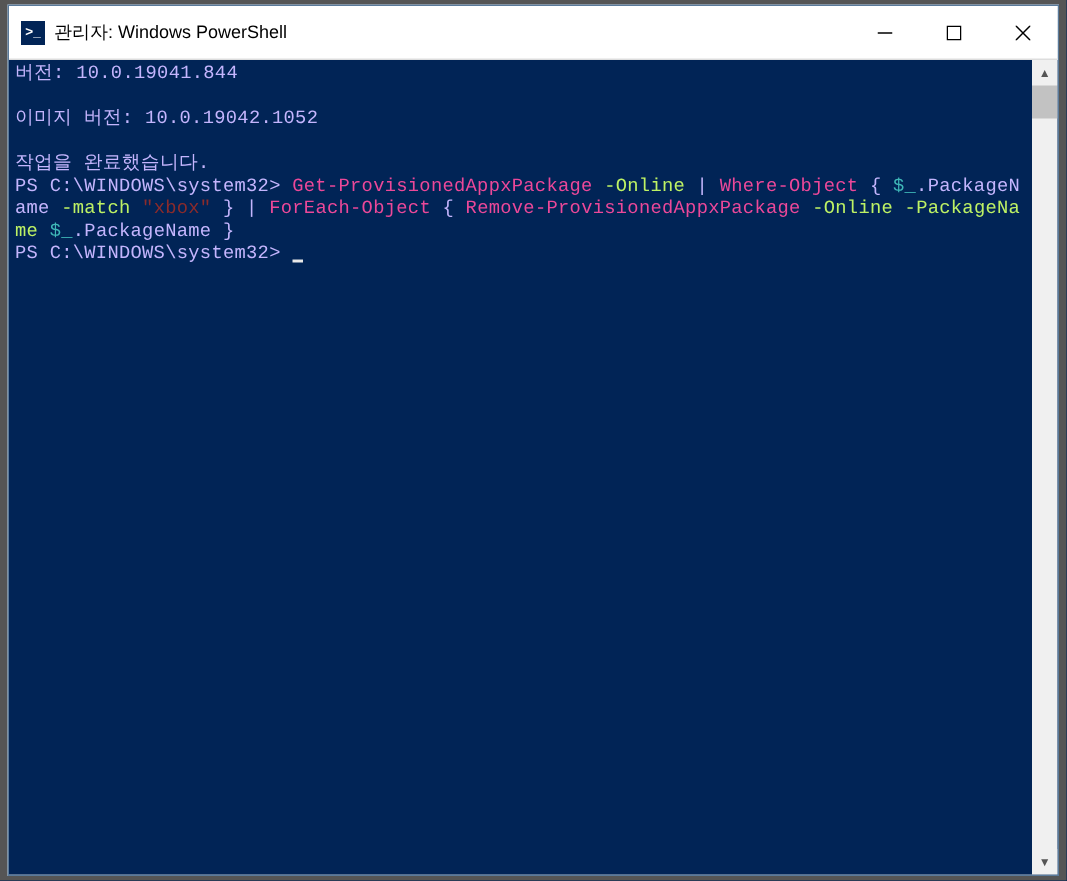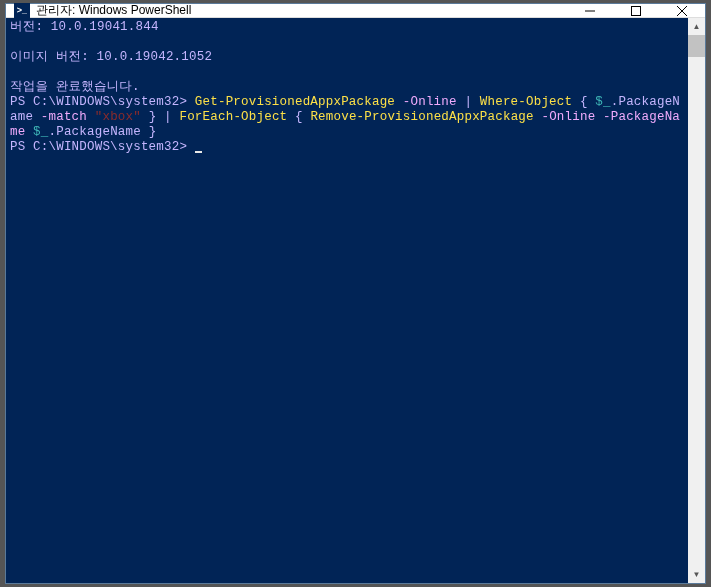--- a/index.html
+++ b/index.html
@@ -15,21 +15,21 @@
       top: 3px;
       left: 5px;
       width: 701px;
       height: 581px;
       background: #fff;
       border: 1px solid #5a7a9a;
       display: flex;
       flex-direction: column;
     }
     .titlebar {
-      height: 14px;
+      height: 36px;
       background: #fff;
       display: flex;
       align-items: center;
       border-bottom: 1px solid #ddd;
     }
     .app-icon {
       width: 16px;
       height: 16px;
       margin-left: 8px;
       margin-right: 6px;
@@ -76,22 +76,22 @@
       padding: 2px 4px;
       font-family: 'Consolas', 'Courier New', monospace;
       font-size: 12.5px;
       line-height: 15px;
       color: #d9d9d9;
       white-space: pre-wrap;
       word-break: break-all;
       letter-spacing: 0.2px;
     }
     .t-white { color: #c4b5fd; }
-    .t-yellow { color: #fde047; margin-top: 28px; }
-    .t-gray { color: #f0abfc; }
+    .t-yellow { color: #ec4899; margin-top: 28px; }
+    .t-gray { color: #bef264; }
     .t-darkred { color: #8b2b2b; }
     .t-cyan { color: #3fb8b8; }
     .cursor {
       display: inline-block;
       width: 7px;
       height: 2px;
       background: #e8e8e8;
       vertical-align: bottom;
       margin-bottom: 2px;
     }

